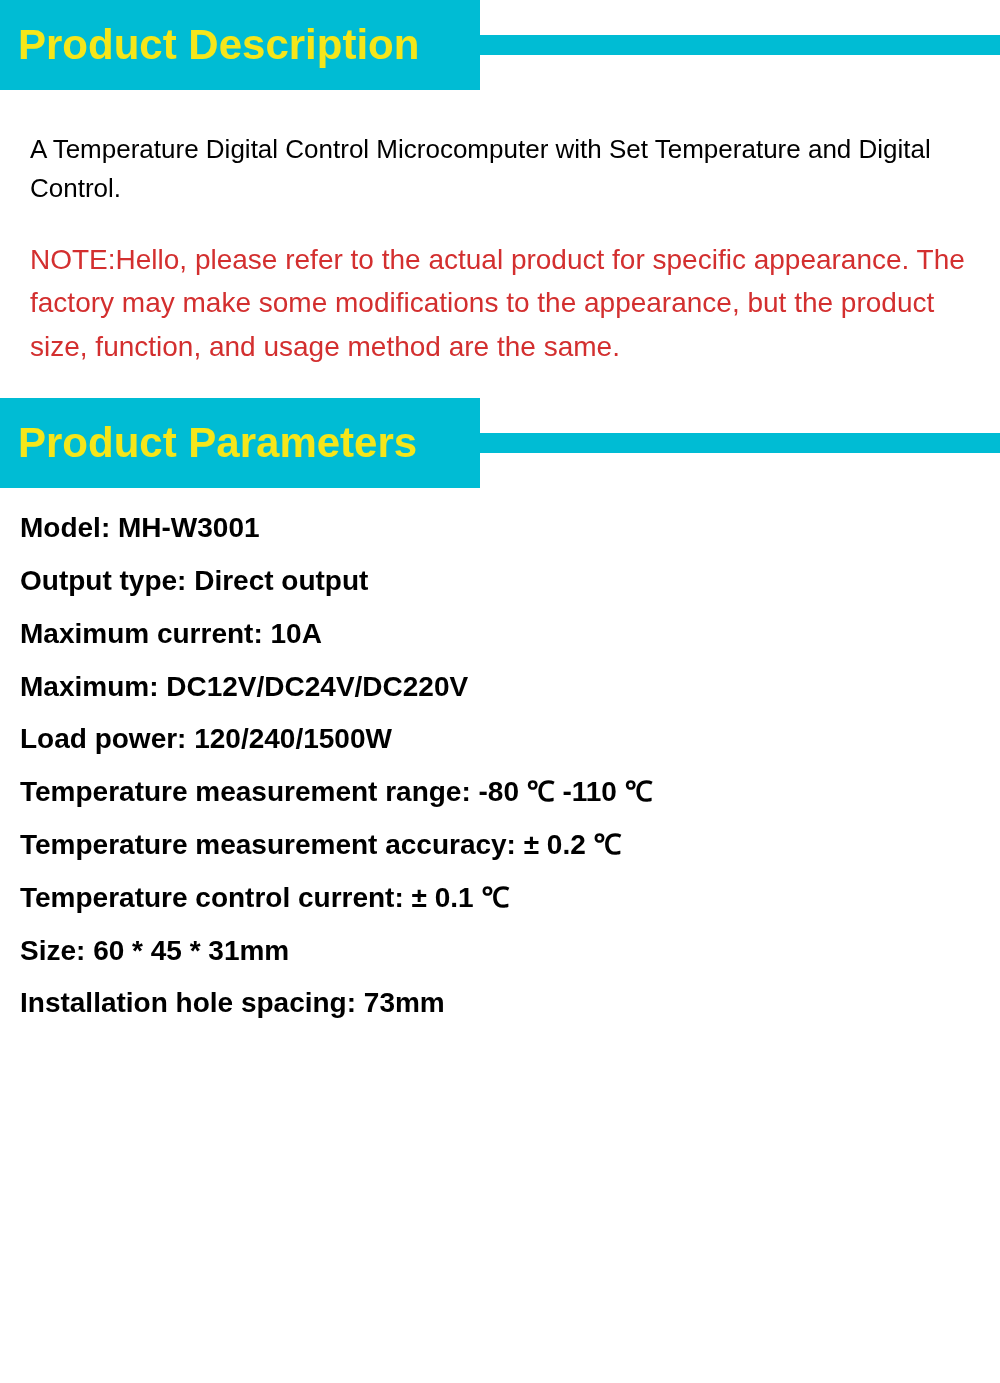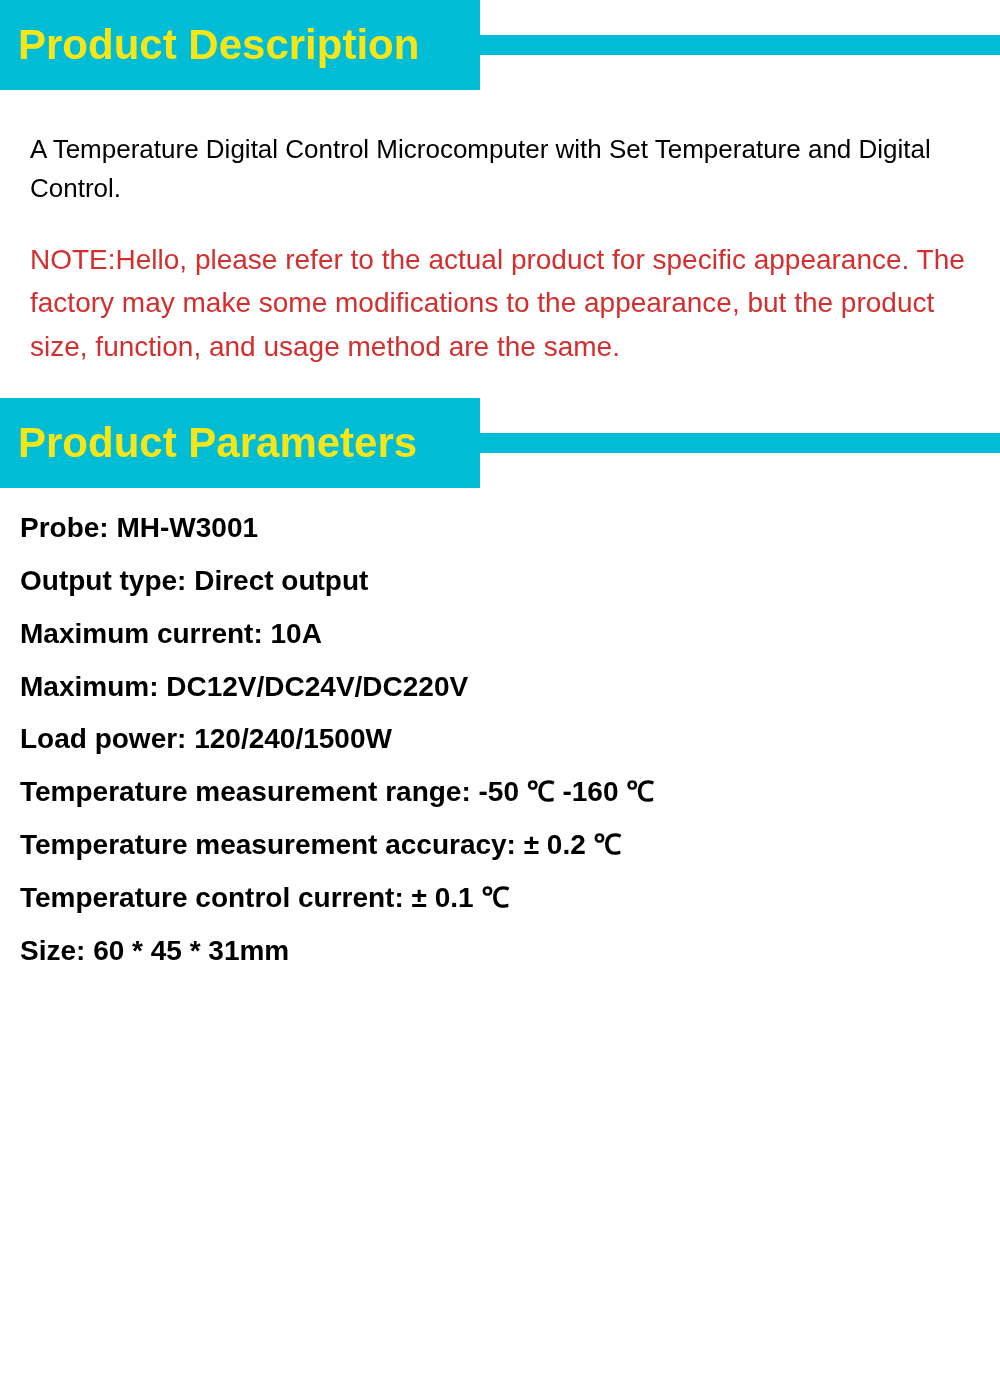--- a/index.html
+++ b/index.html
@@ -127,24 +127,25 @@
       <span>Product Parameters</span>
     </div>
     <div class="header-right-section">
       <div class="header-right-top"></div>
       <div class="header-right-middle"></div>
       <div class="header-right-bottom"></div>
     </div>
   </div>
 
   <div class="parameters-section" id="params-container">
-  <p class="param-item">Probe: MH-W3001</p>
+  <p class="param-item">Model: MH-W3001</p>
       <p class="param-item">Output type: Direct output</p>
       <p class="param-item">Maximum current: 10A</p>
       <p class="param-item">Maximum: DC12V/DC24V/DC220V</p>
       <p class="param-item">Load power: 120/240/1500W</p>
-      <p class="param-item">Temperature measurement range: -50 ℃ -160 ℃</p>
+      <p class="param-item">Temperature measurement range: -80 ℃ -110 ℃</p>
       <p class="param-item">Temperature measurement accuracy: ± 0.2 ℃</p>
       <p class="param-item">Temperature control current: ± 0.1 ℃</p>
       <p class="param-item">Size: 60 * 45 * 31mm</p>
+      <p class="param-item">Installation hole spacing: 73mm</p>
     </div>
 
 </div>
 
 </body></html>

